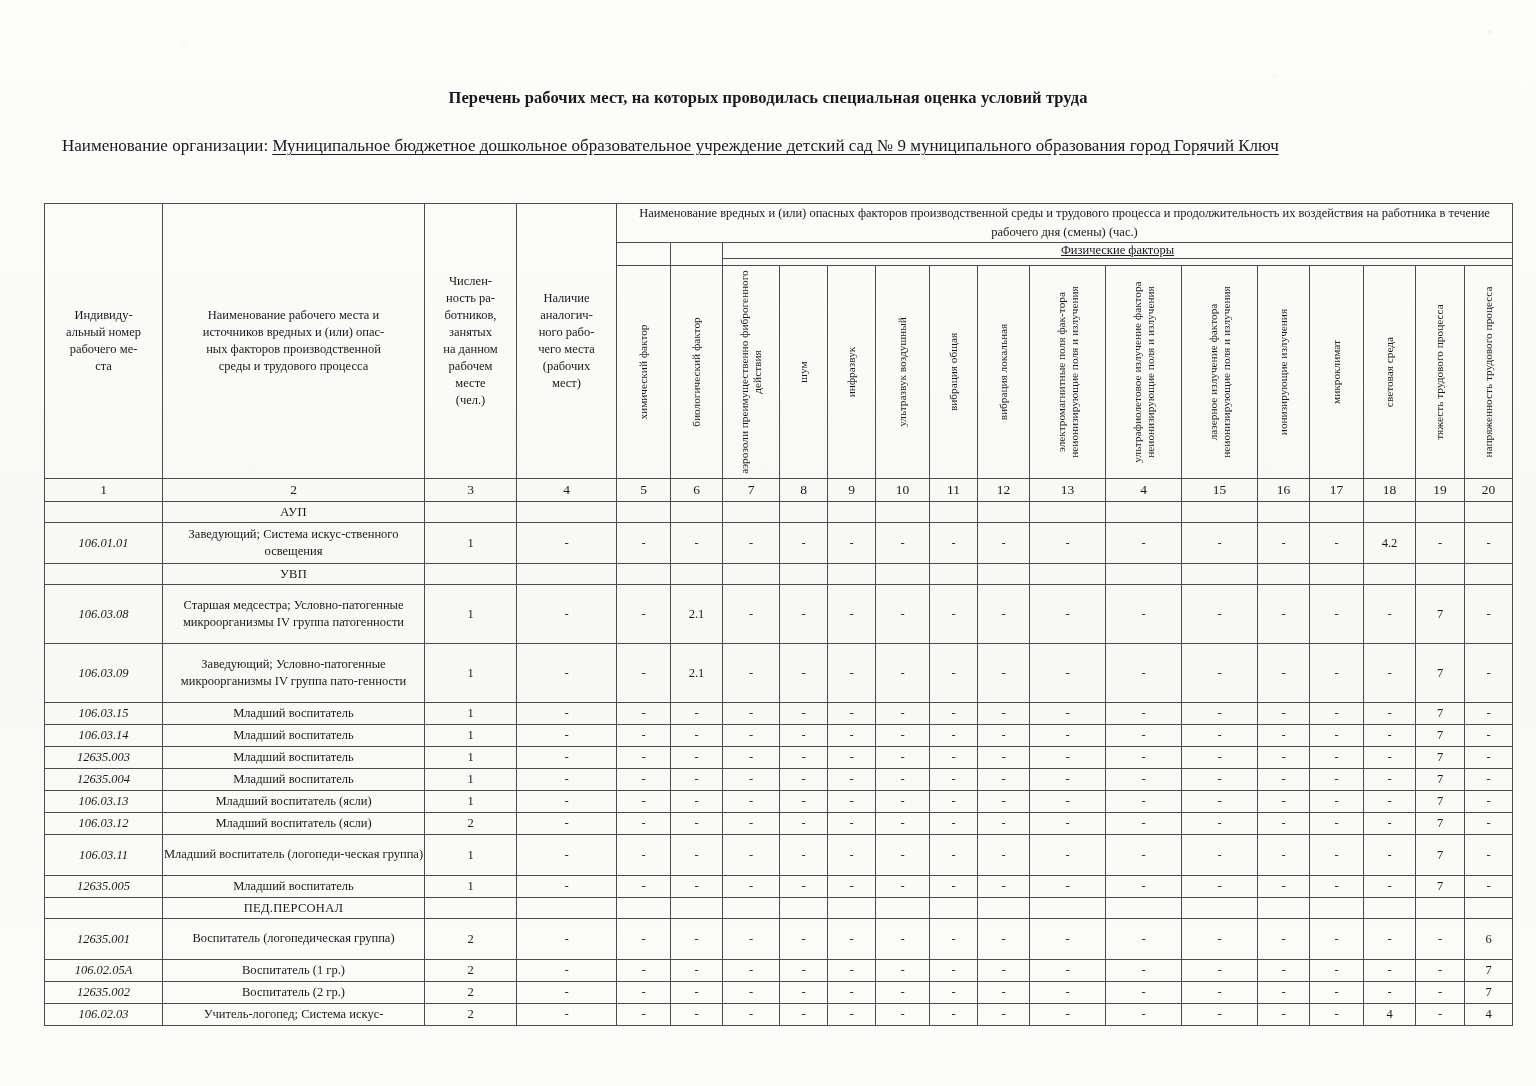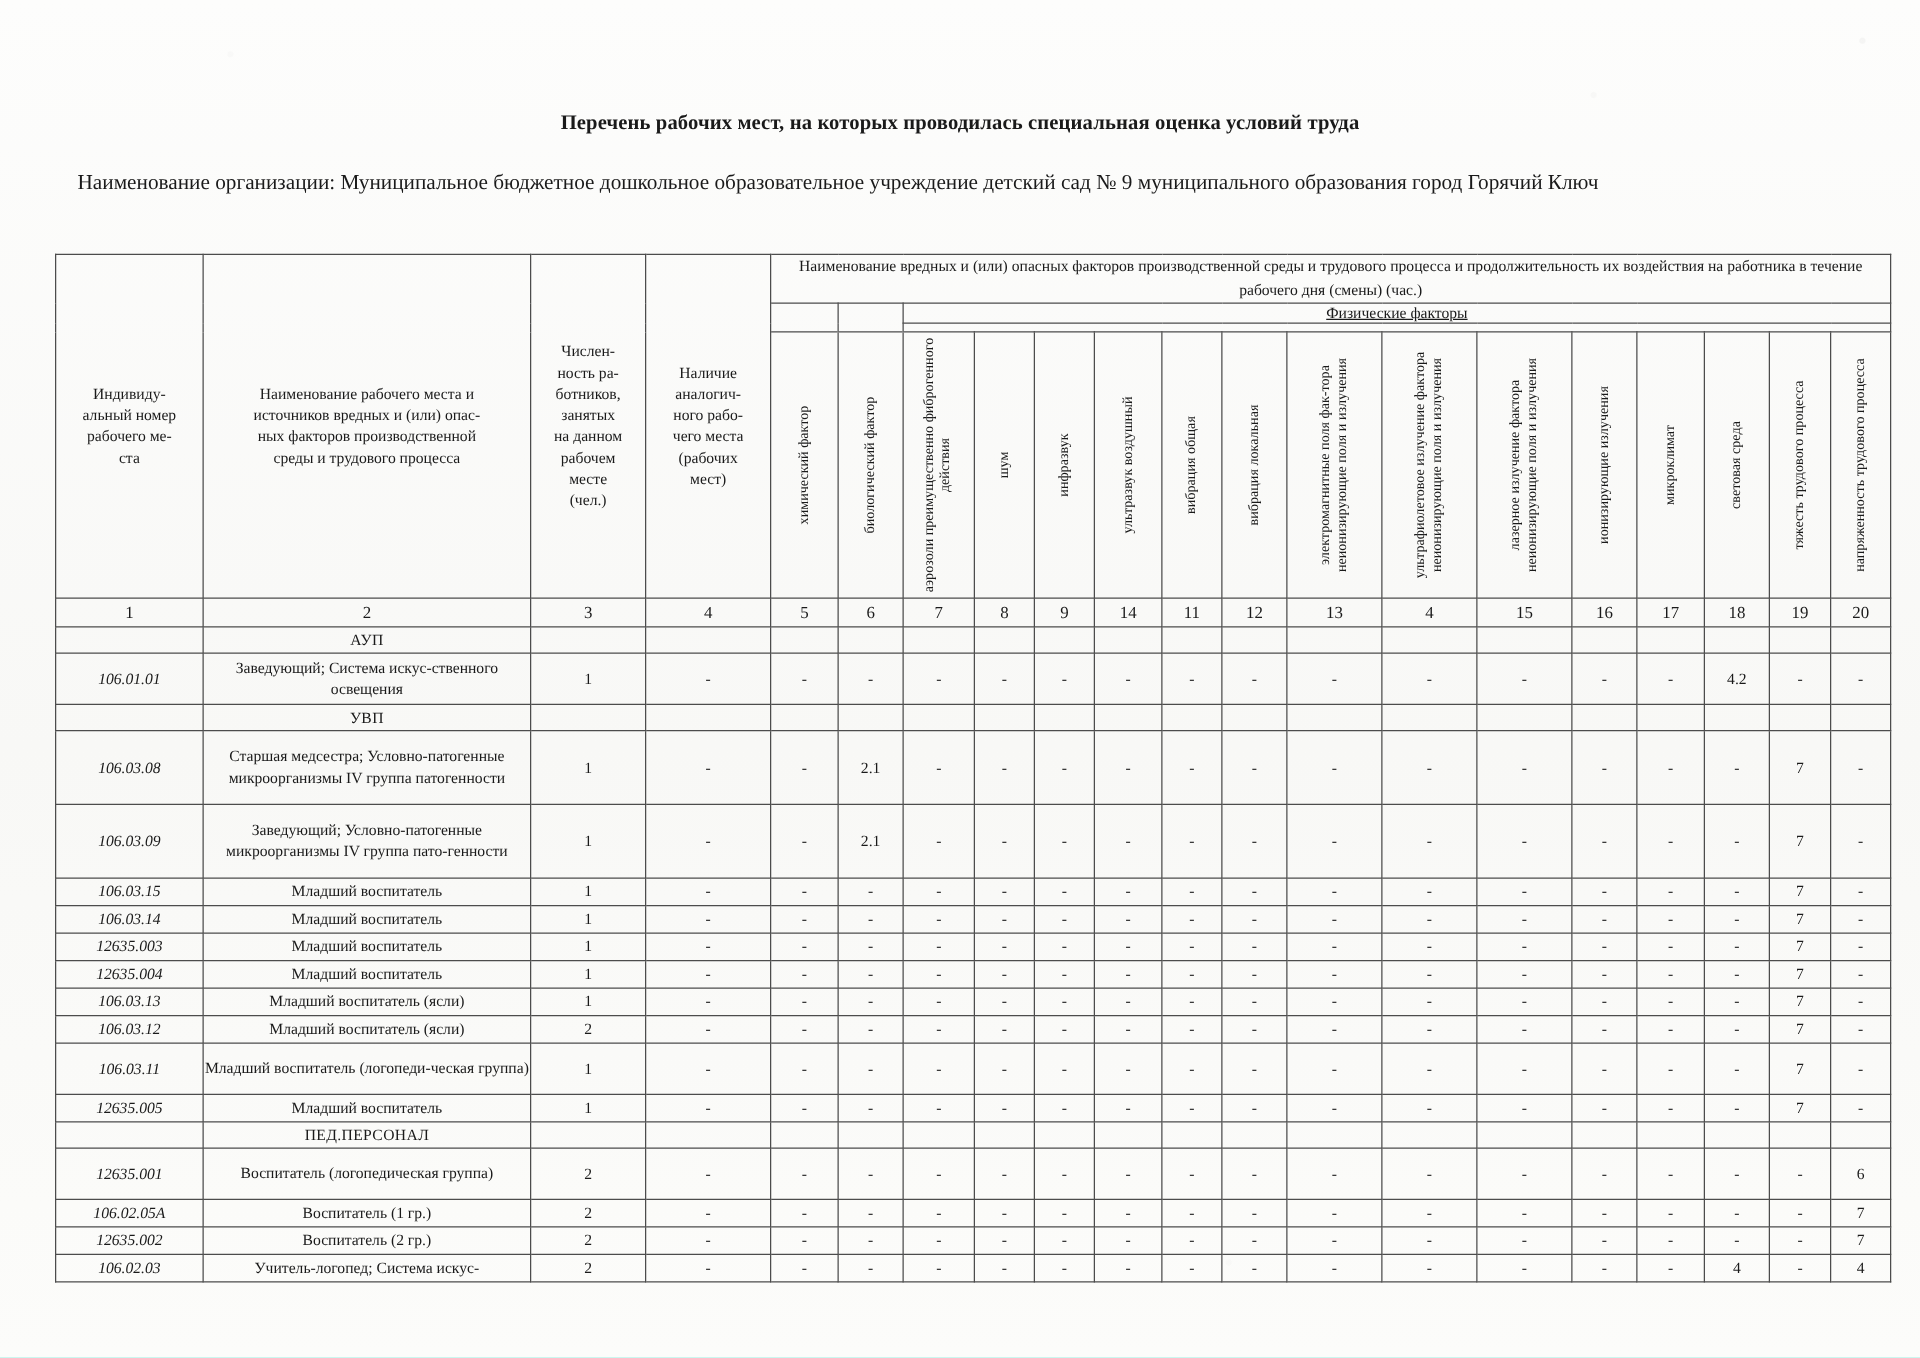--- a/index.html
+++ b/index.html
@@ -13,21 +13,21 @@
     height: 1086px;
     font-family: "Liberation Serif", "DejaVu Serif", serif;
     color: #1a1a1a;
     position: relative;
     overflow: hidden;
   }
   .page {
     position: relative;
     width: 1536px;
     height: 1086px;
-    background: #5eead4;
+    background: #bef264;
   }
   
   .paper-tint {
     position: absolute;
     inset: 0;
     background:
       radial-gradient(circle at 12% 4%, rgba(0,0,0,0.016) 0 2px, transparent 3px),
       radial-gradient(circle at 83% 7%, rgba(0,0,0,0.02) 0 2px, transparent 3px),
       radial-gradient(circle at 97% 3%, rgba(0,0,0,0.03) 0 2px, transparent 3px),
       radial-gradient(circle at 64% 93%, rgba(0,0,0,0.012) 0 2px, transparent 3px),
@@ -48,20 +48,21 @@
 
   .org-line {
     position: absolute;
     top: 133px;
     left: 62px;
     width: 1420px;
     font-size: 17px;
     line-height: 25px;
   }
   .org-value {
+    text-decoration: underline;
     text-underline-offset: 3px;
   }
 
   
   table.sheet {
     position: absolute;
     top: 203px;
     left: 44px;
     border-collapse: collapse;
     table-layout: fixed;
@@ -260,21 +261,21 @@
       <tr class="numrow" id="numrow">
           <td>1</td>
           <td>2</td>
           <td>3</td>
           <td>4</td>
           <td>5</td>
           <td>6</td>
           <td>7</td>
           <td>8</td>
           <td>9</td>
-          <td>14</td>
+          <td>10</td>
           <td>11</td>
           <td>12</td>
           <td>13</td>
           <td>4</td>
           <td>15</td>
           <td>16</td>
           <td>17</td>
           <td>18</td>
           <td>19</td>
           <td>20</td>

